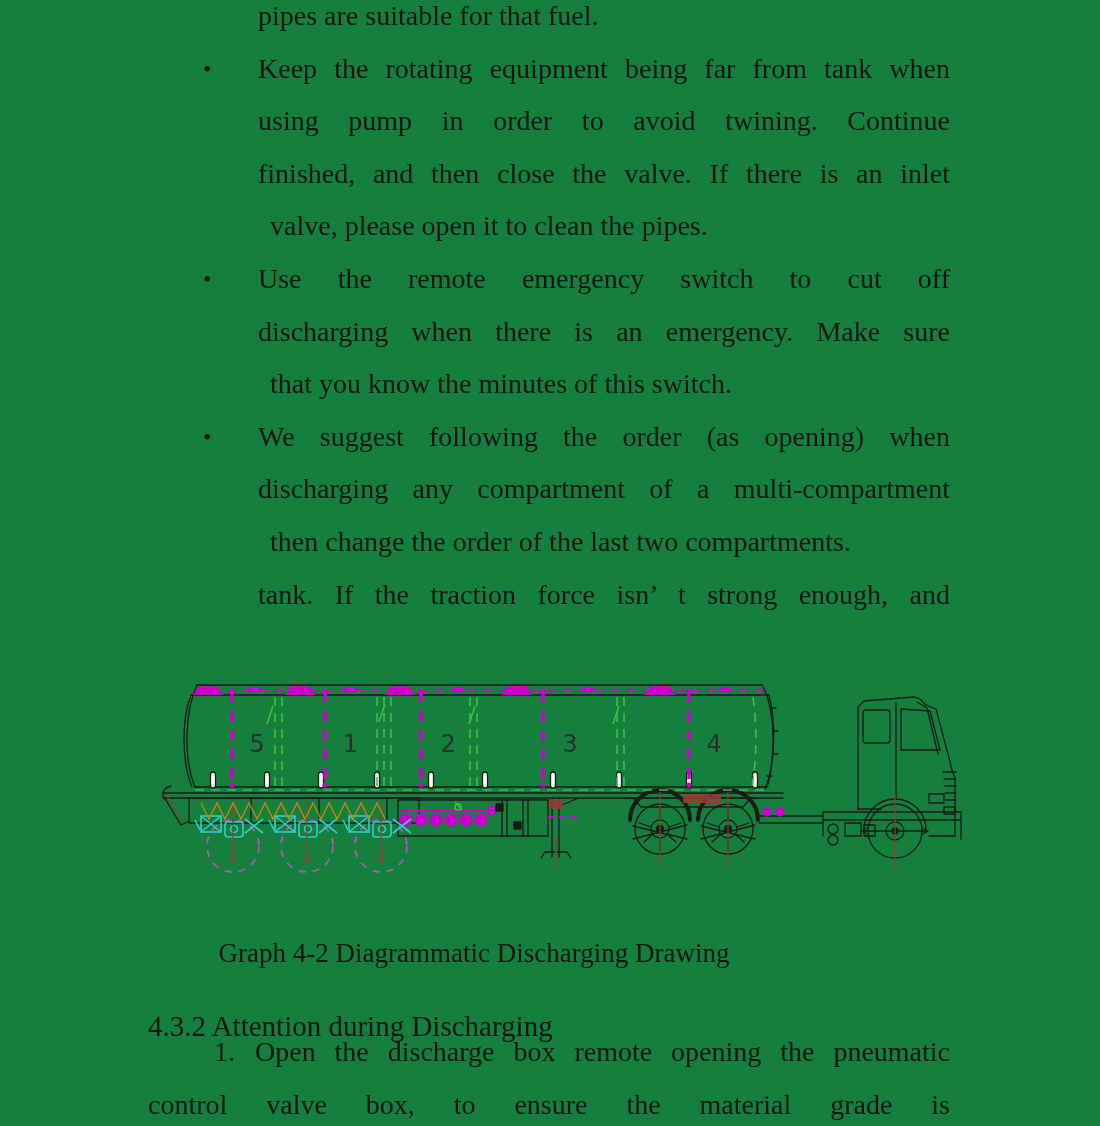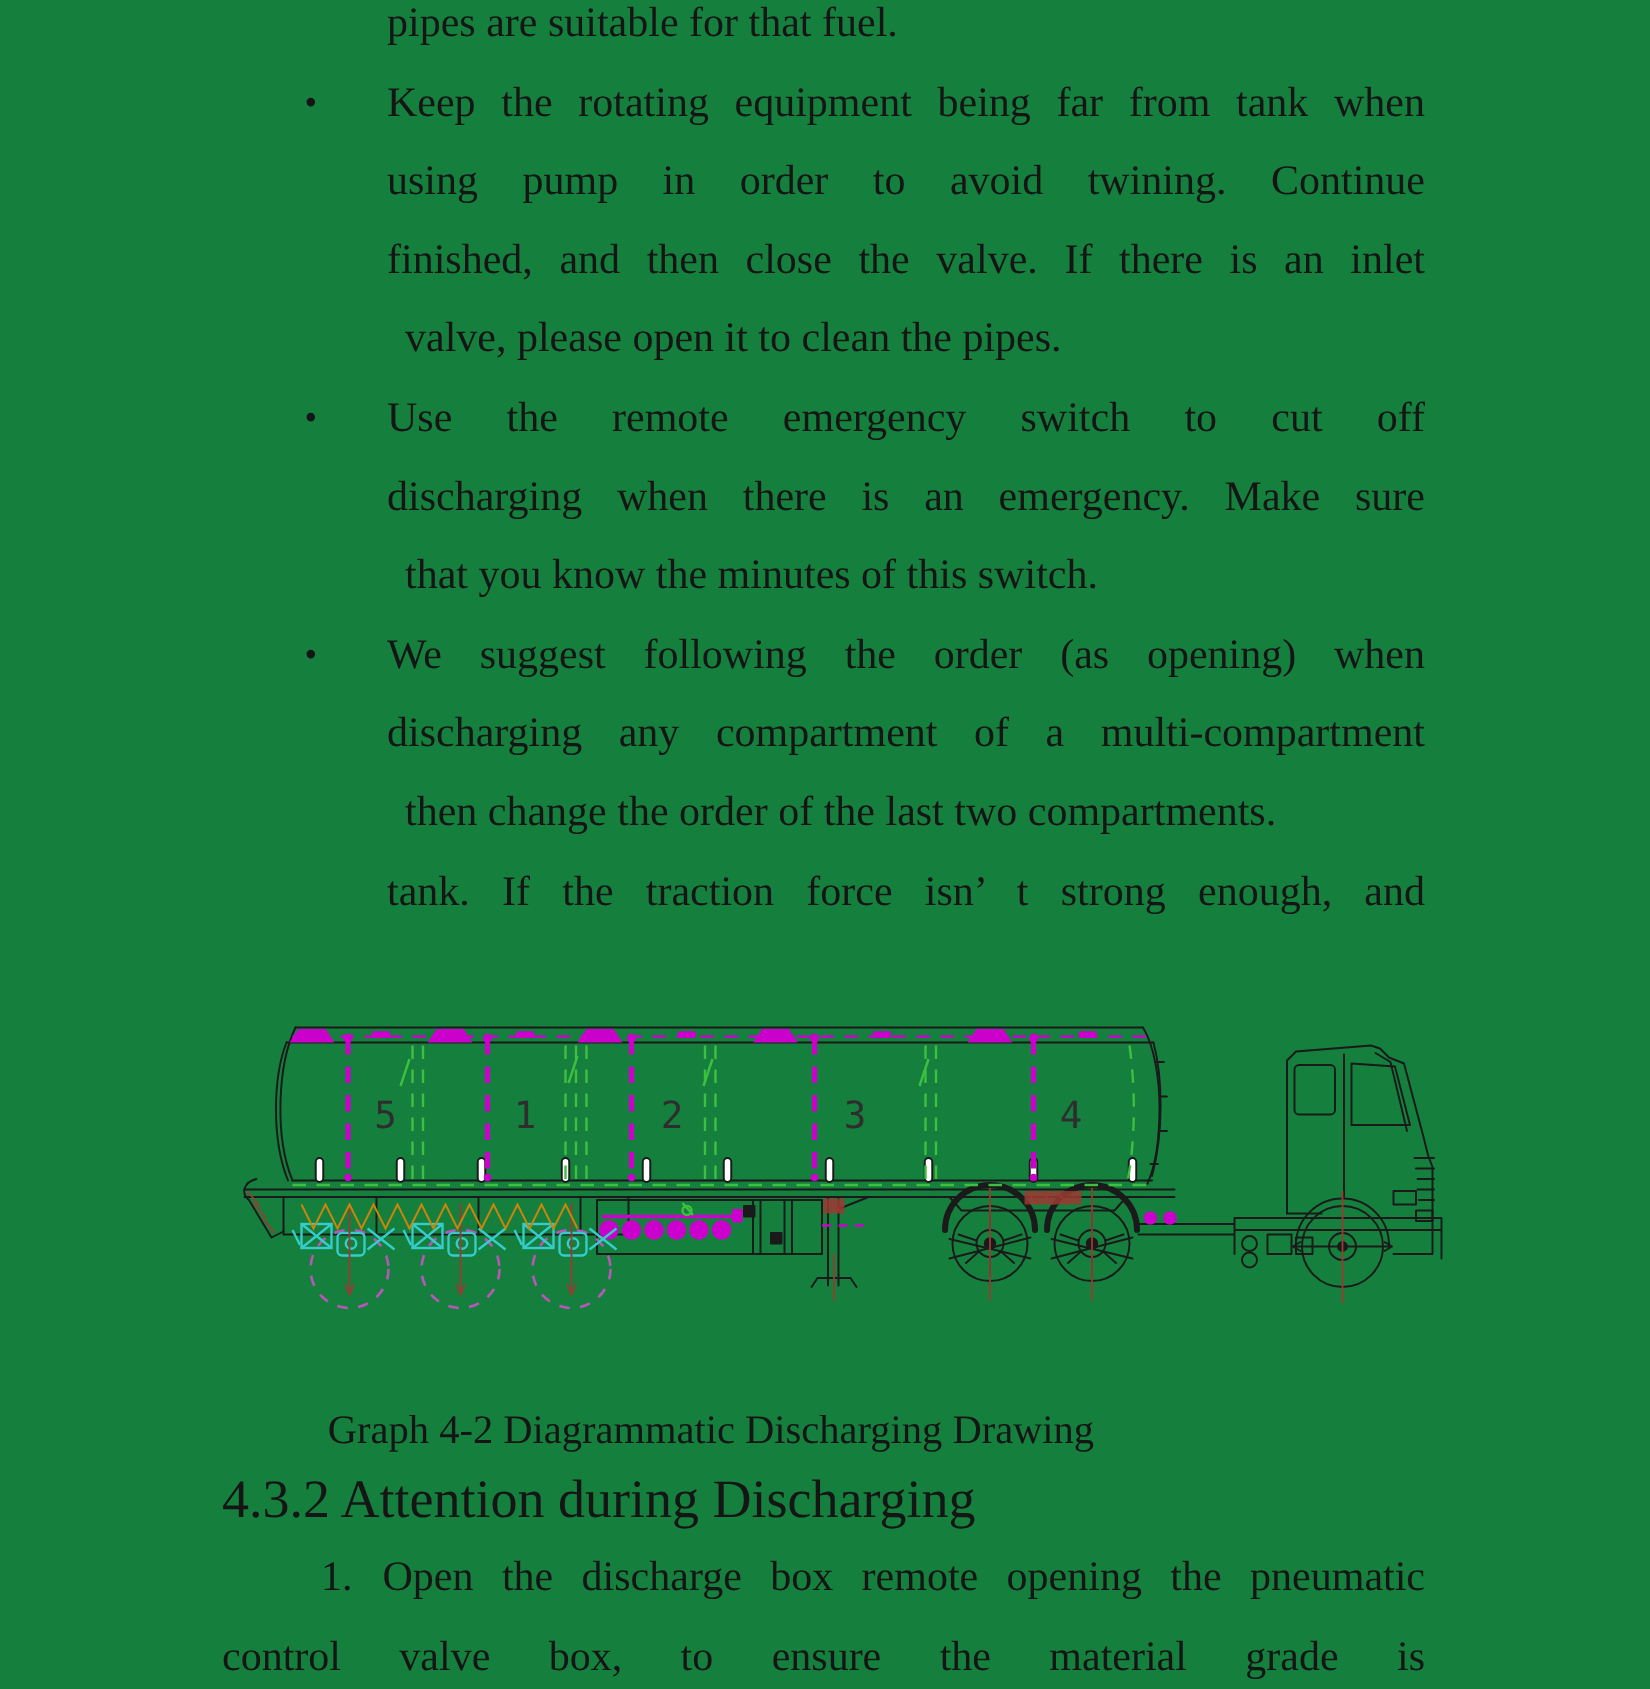--- a/index.html
+++ b/index.html
@@ -9,21 +9,21 @@
   }
   .text-col { position:absolute; left:148px; top:-10px; width:802px; }
   .line { font-size:28px; line-height:52.6px; text-align:justify; text-align-last:justify; white-space:normal; }
   .lastline { text-align-last:left;margin-left:12px; }
   .cont { margin-left:110px; }
   .b-item { position:relative; }
   .bullet { position:absolute; left:55px; top:0; font-size:24px; line-height:52.6px; }
   .b-lines { margin-left:110px; }
   .figure { position:absolute; left:155px; top:676px; width:810px; height:198px; }
   .caption { position:absolute; top:903px; left:0; width:948px; text-align:center; font-size:27px;margin-top:35px; }
-  .heading { position:absolute; top:978px; left:148px; font-size:36px; }
+  .heading { position:absolute; top:1010px; left:148px; font-size:29px; }
   .numbered { position:absolute; top:1026px; left:148px; width:802px; }
   .numline { text-indent:66px; }
   .num { padding-right:20px; }
   svg text { font-family:"DejaVu Sans Mono", monospace; font-size:25px; fill:#2e2e2e; }
 </style>
 </head>
 <body>
 
 <div class="page">
 

